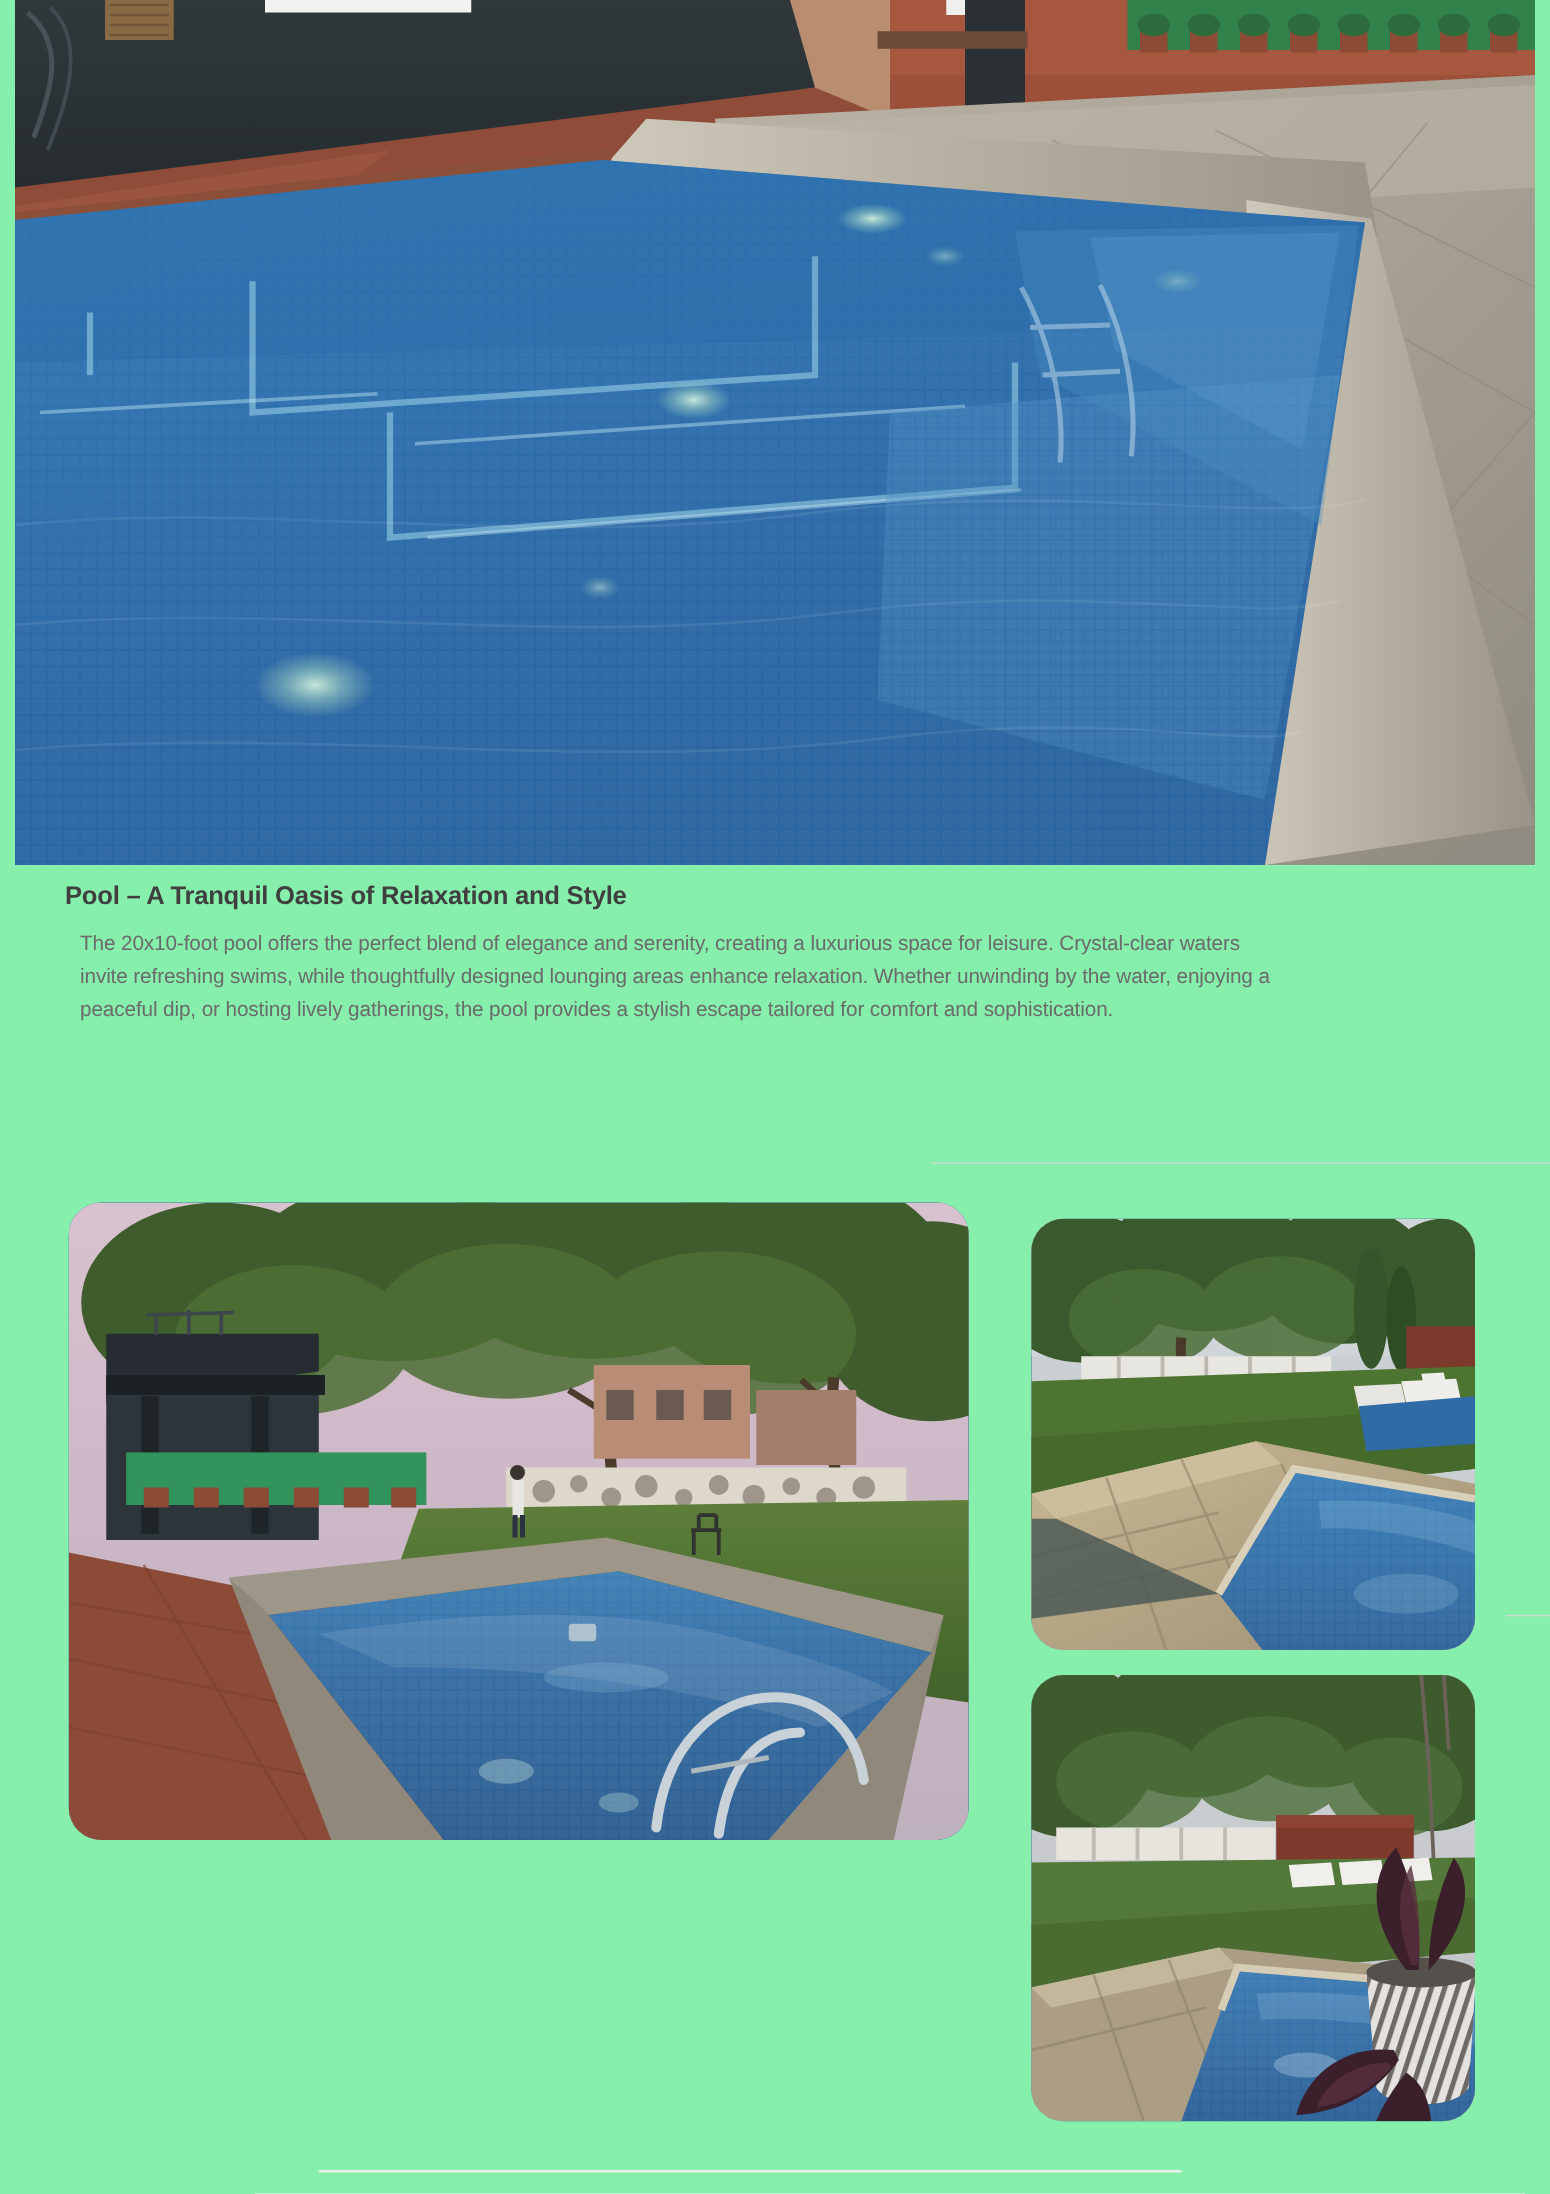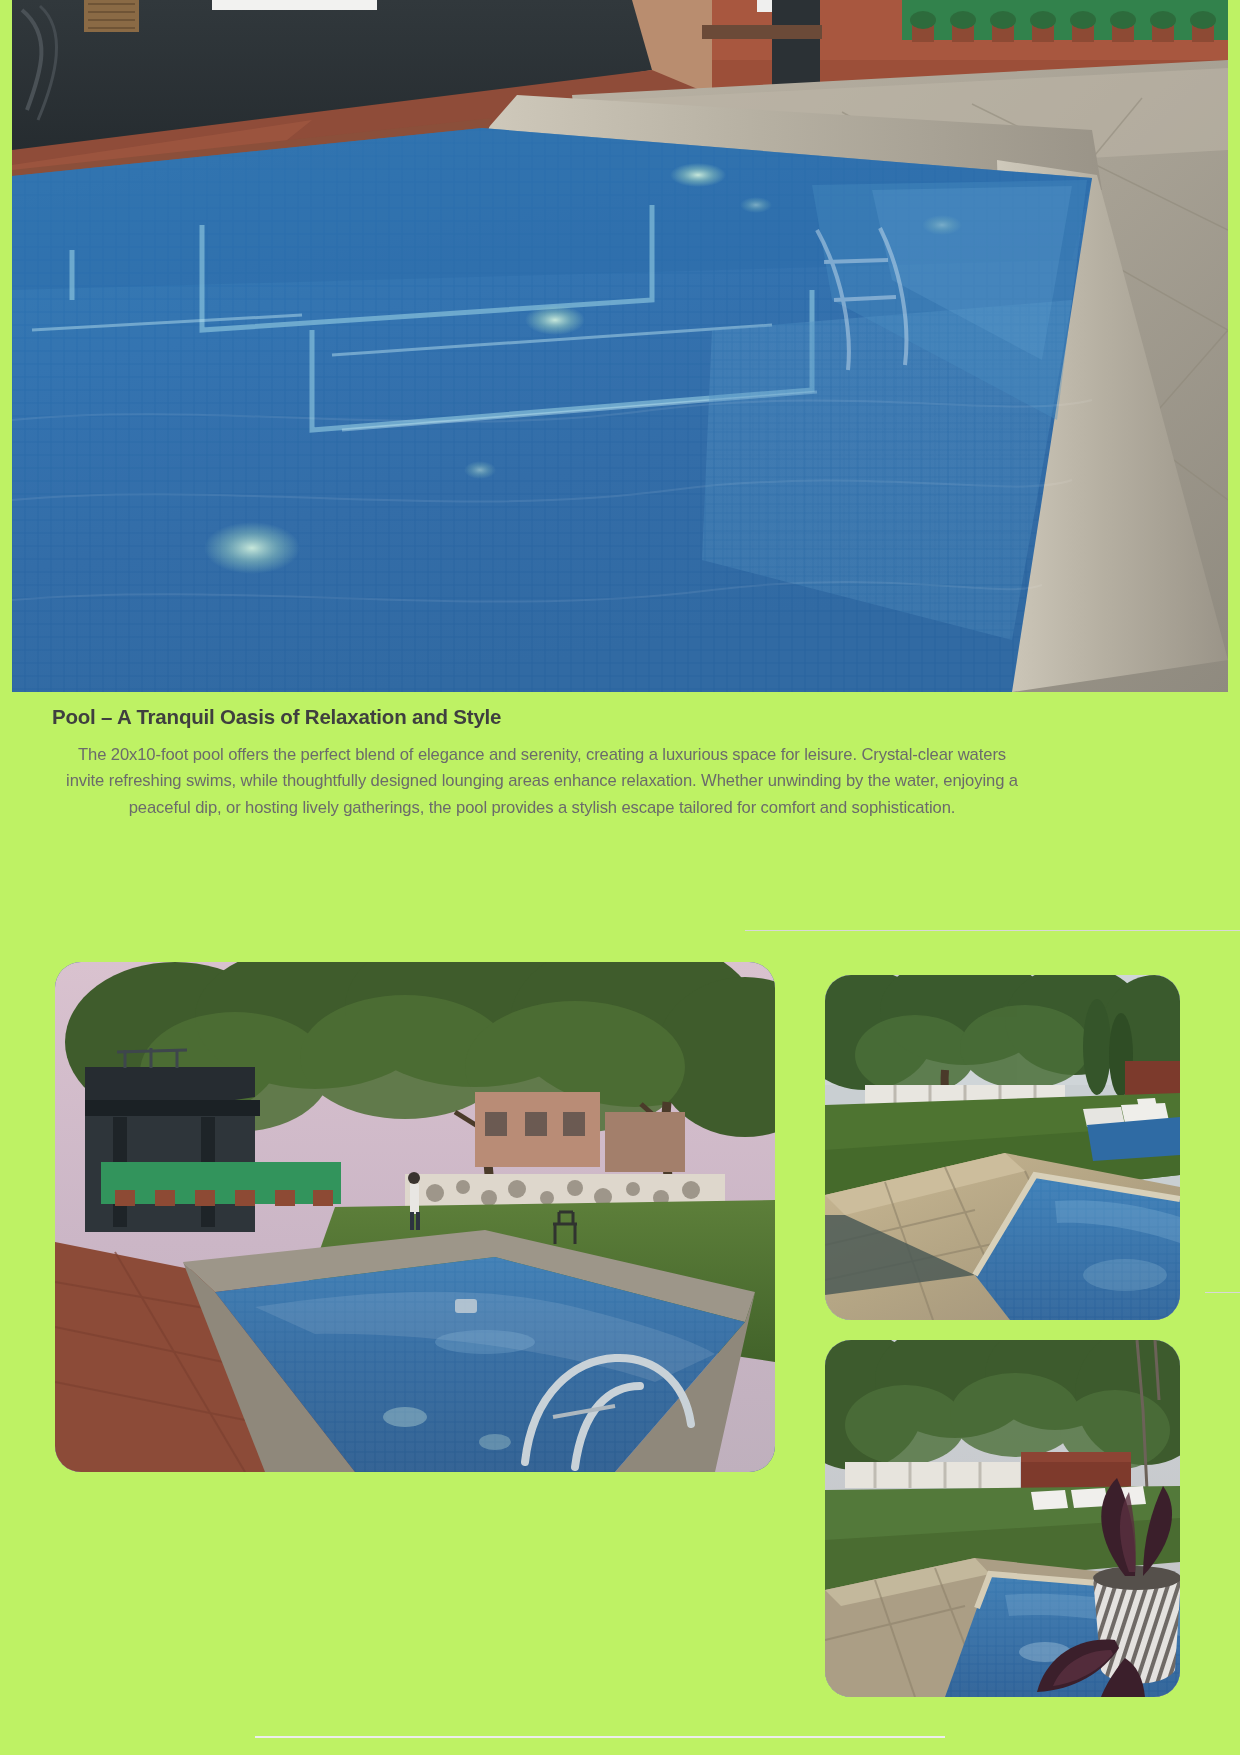--- a/index.html
+++ b/index.html
@@ -13,21 +13,21 @@
     height: 1755px;
     font-family: "Liberation Sans", sans-serif;
     position: relative;
     overflow: hidden;
   }
 
   .page {
     position: relative;
     width: 1240px;
     height: 1755px;
-    background: #bef264;
+    background: #86efac;
   }
 
   
   .hero {
     position: absolute;
     left: 12px;
     top: 0px;
     width: 1216px;
     height: 692px;
     overflow: hidden;
@@ -50,21 +50,20 @@
     margin: 0 0 7px 0;
     line-height: 1.2;
   }
   .section-body {
     font-size: 16.6px;
     color: #6b6b6b;
     line-height: 1.62;
     margin: 12px;
     letter-spacing: -0.1px;
     max-width: 965px;
-    text-align: center;
   }
 
   
   .divider-top {
     position: absolute;
     left: 745px;
     top: 930px;
     width: 495px;
     height: 1px;
     background: #d8d8d8;

